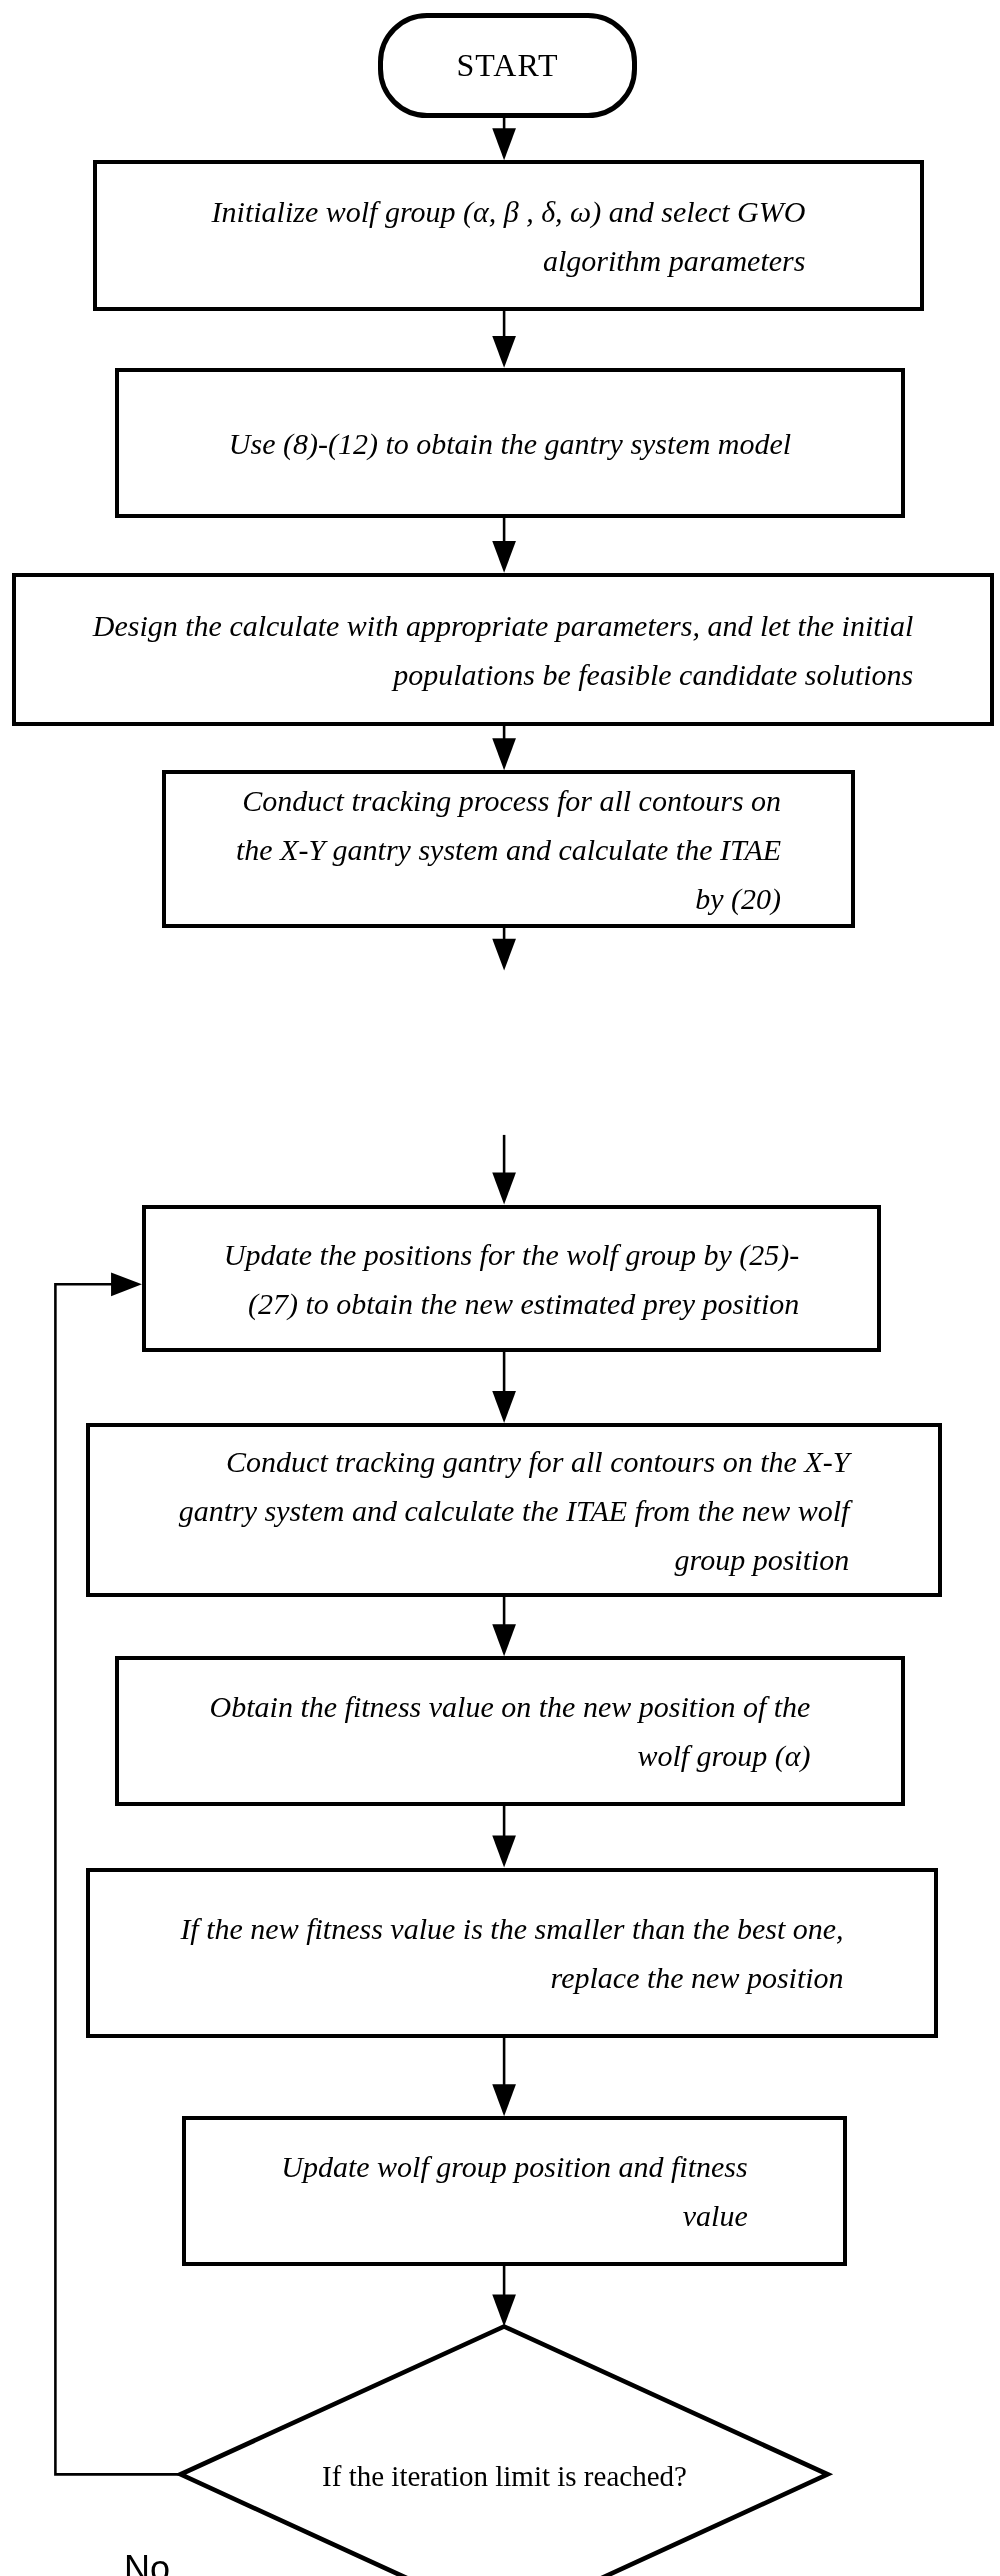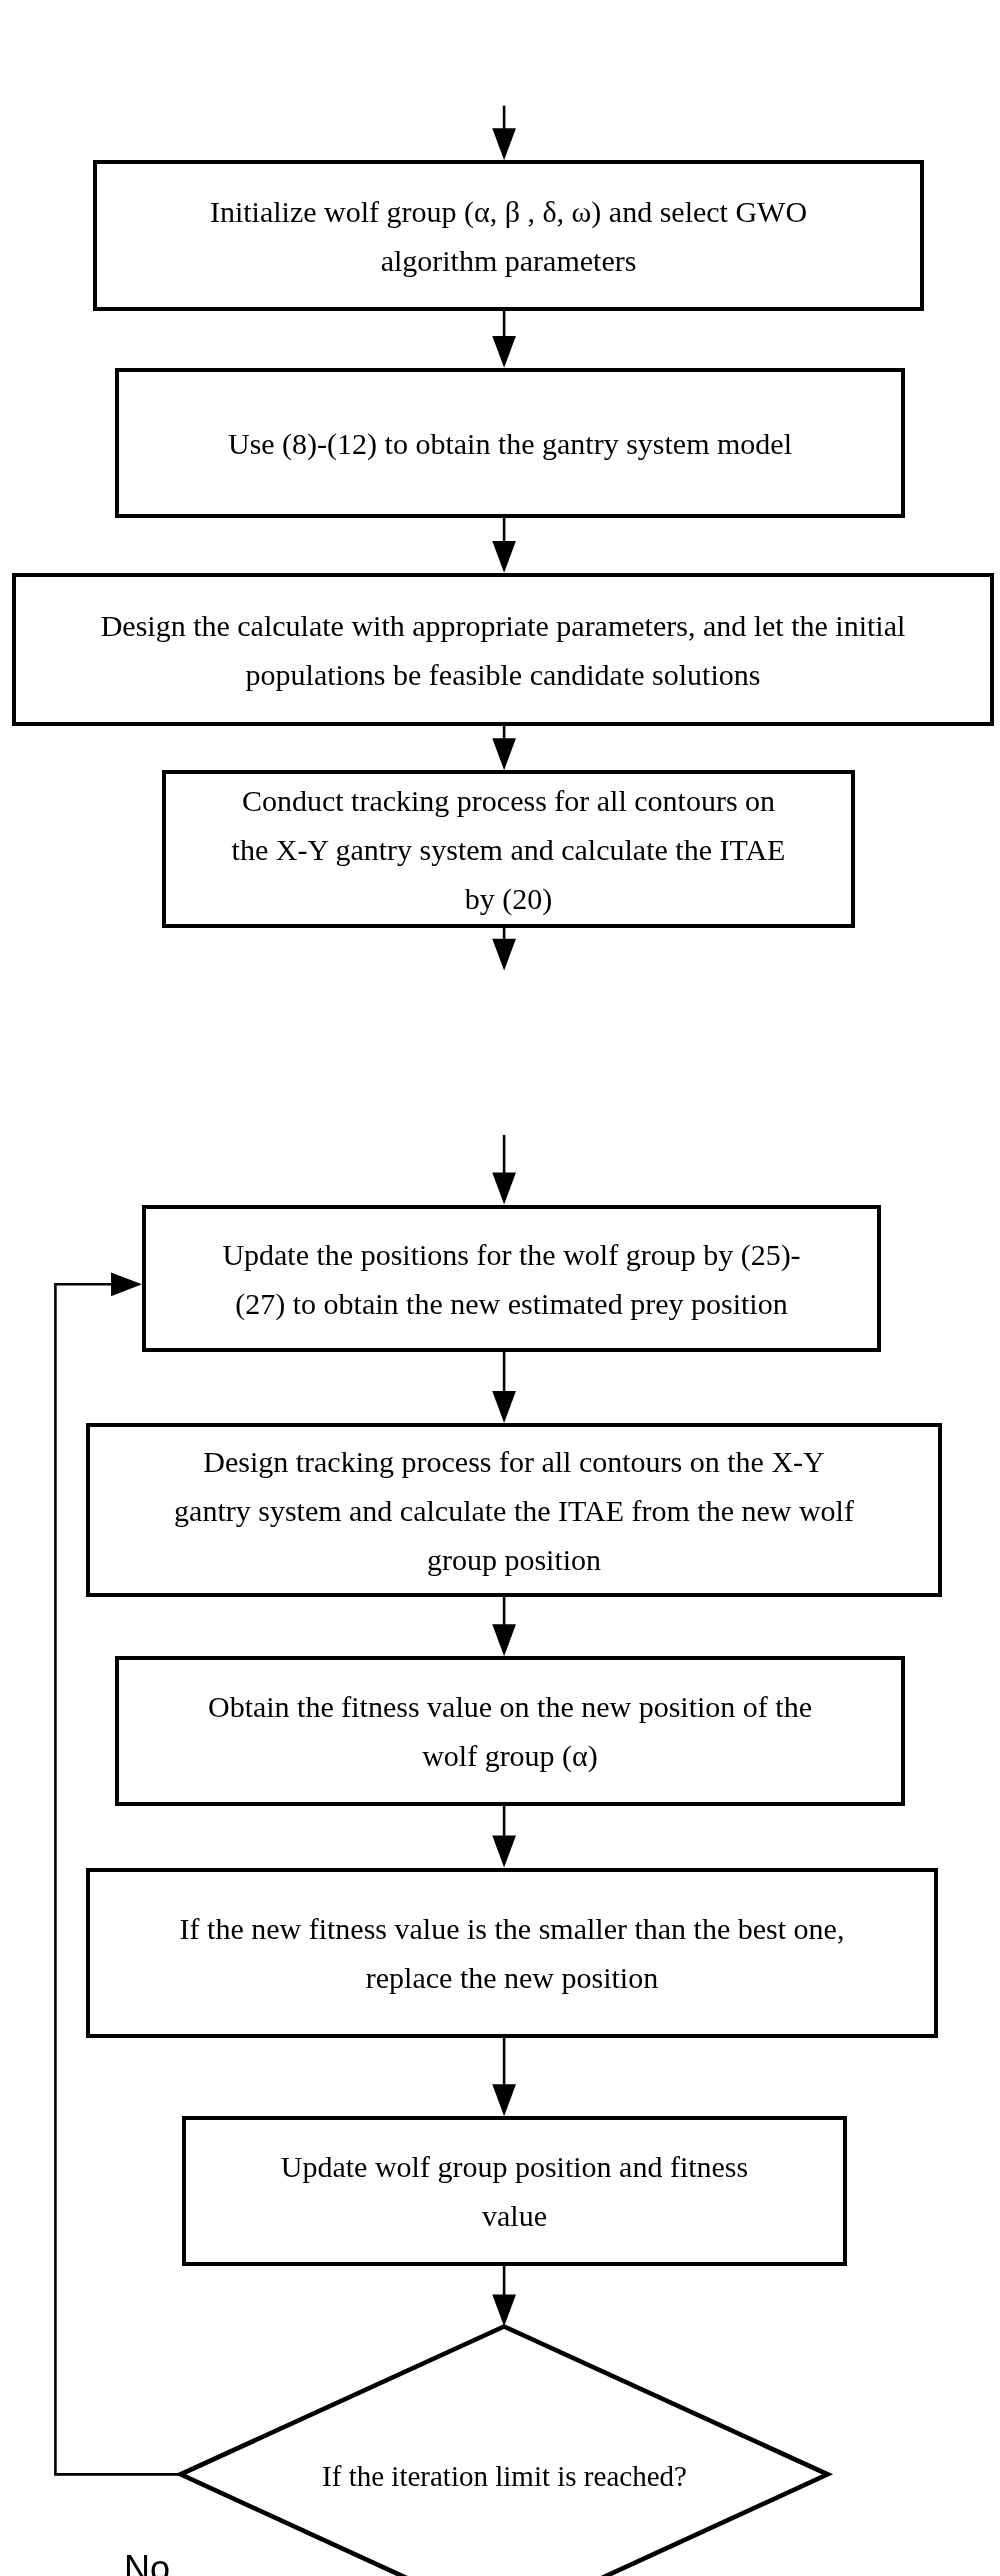--- a/index.html
+++ b/index.html
@@ -8,22 +8,22 @@
     width:1001px;height:2785px;
     background:#ffffff;
     font-family:"Liberation Serif","DejaVu Serif",serif;
     color:#000;
   }
   #wires{position:absolute;left:0;top:0;z-index:1;}
   .node{
     position:absolute;z-index:2;
     background:#ffffff;border:4.1px solid #000000;
     display:flex;align-items:center;justify-content:center;
-    text-align:center;white-space:pre-line;
-    font-size:30px;line-height:49px;
+    text-align:right;white-space:pre-line;
+    font-size:30px;line-height:49px;font-style:italic;
   }
   .terminal{
     position:absolute;z-index:2;
     background:#ffffff;border:5.2px solid #000000;
     border-radius:49px;
     display:flex;align-items:center;justify-content:center;
     font-size:32px;letter-spacing:1px;
   }
   .diamond-label{
     position:absolute;z-index:2;
@@ -74,38 +74,39 @@
       <polygon points="955,4454 1001,4454 978,4516"></polygon>
       <polygon points="955,5145 1001,5145 978,5207"></polygon>
       <polygon points="215,2470 215,2516 275,2493"></polygon>
     </g>
 
     <polyline points="350,4803 107,4803 107,2493 220,2493" fill="none" stroke="#000" stroke-width="5"></polyline>
 
     <polygon points="978,4516 1606,4803 978,5091 350,4803" fill="#ffffff" stroke="#000" stroke-width="9"></polygon>
   </svg>
 
+  <div class="terminal" style="left:378px;top:13px;width:249px;height:95px;">START</div>
 
   <div class="node" style="left:93px;top:160px;width:823px;height:143px;">Initialize wolf group (α, β , δ, ω) and select GWO
 algorithm parameters</div>
 
   <div class="node" style="left:115px;top:368px;width:782px;height:142px;">Use (8)-(12) to obtain the gantry system model</div>
 
   <div class="node" style="left:12px;top:573px;width:974px;height:145px;">Design the calculate with appropriate parameters, and let the initial
 populations be feasible candidate solutions</div>
 
   <div class="node" style="left:162px;top:770px;width:685px;height:150px;">Conduct tracking process for all contours on
 the X-Y gantry system and calculate the ITAE
 by (20)</div>
 
 
   <div class="node" style="left:142px;top:1205px;width:731px;height:139px;">Update the positions for the wolf group by (25)-
 (27) to obtain the new estimated prey position</div>
 
-  <div class="node" style="left:86px;top:1423px;width:848px;height:166px;">Design tracking process for all contours on the X-Y
+  <div class="node" style="left:86px;top:1423px;width:848px;height:166px;">Conduct tracking gantry for all contours on the X-Y
 gantry system and calculate the ITAE from the new wolf
 group position</div>
 
   <div class="node" style="left:115px;top:1656px;width:782px;height:142px;">Obtain the fitness value on the new position of the
 wolf group (α)</div>
 
   <div class="node" style="left:86px;top:1868px;width:844px;height:162px;">If the new fitness value is the smaller than the best one,
 replace the new position</div>
 
   <div class="node" style="left:182px;top:2116px;width:657px;height:142px;">Update wolf group position and fitness

